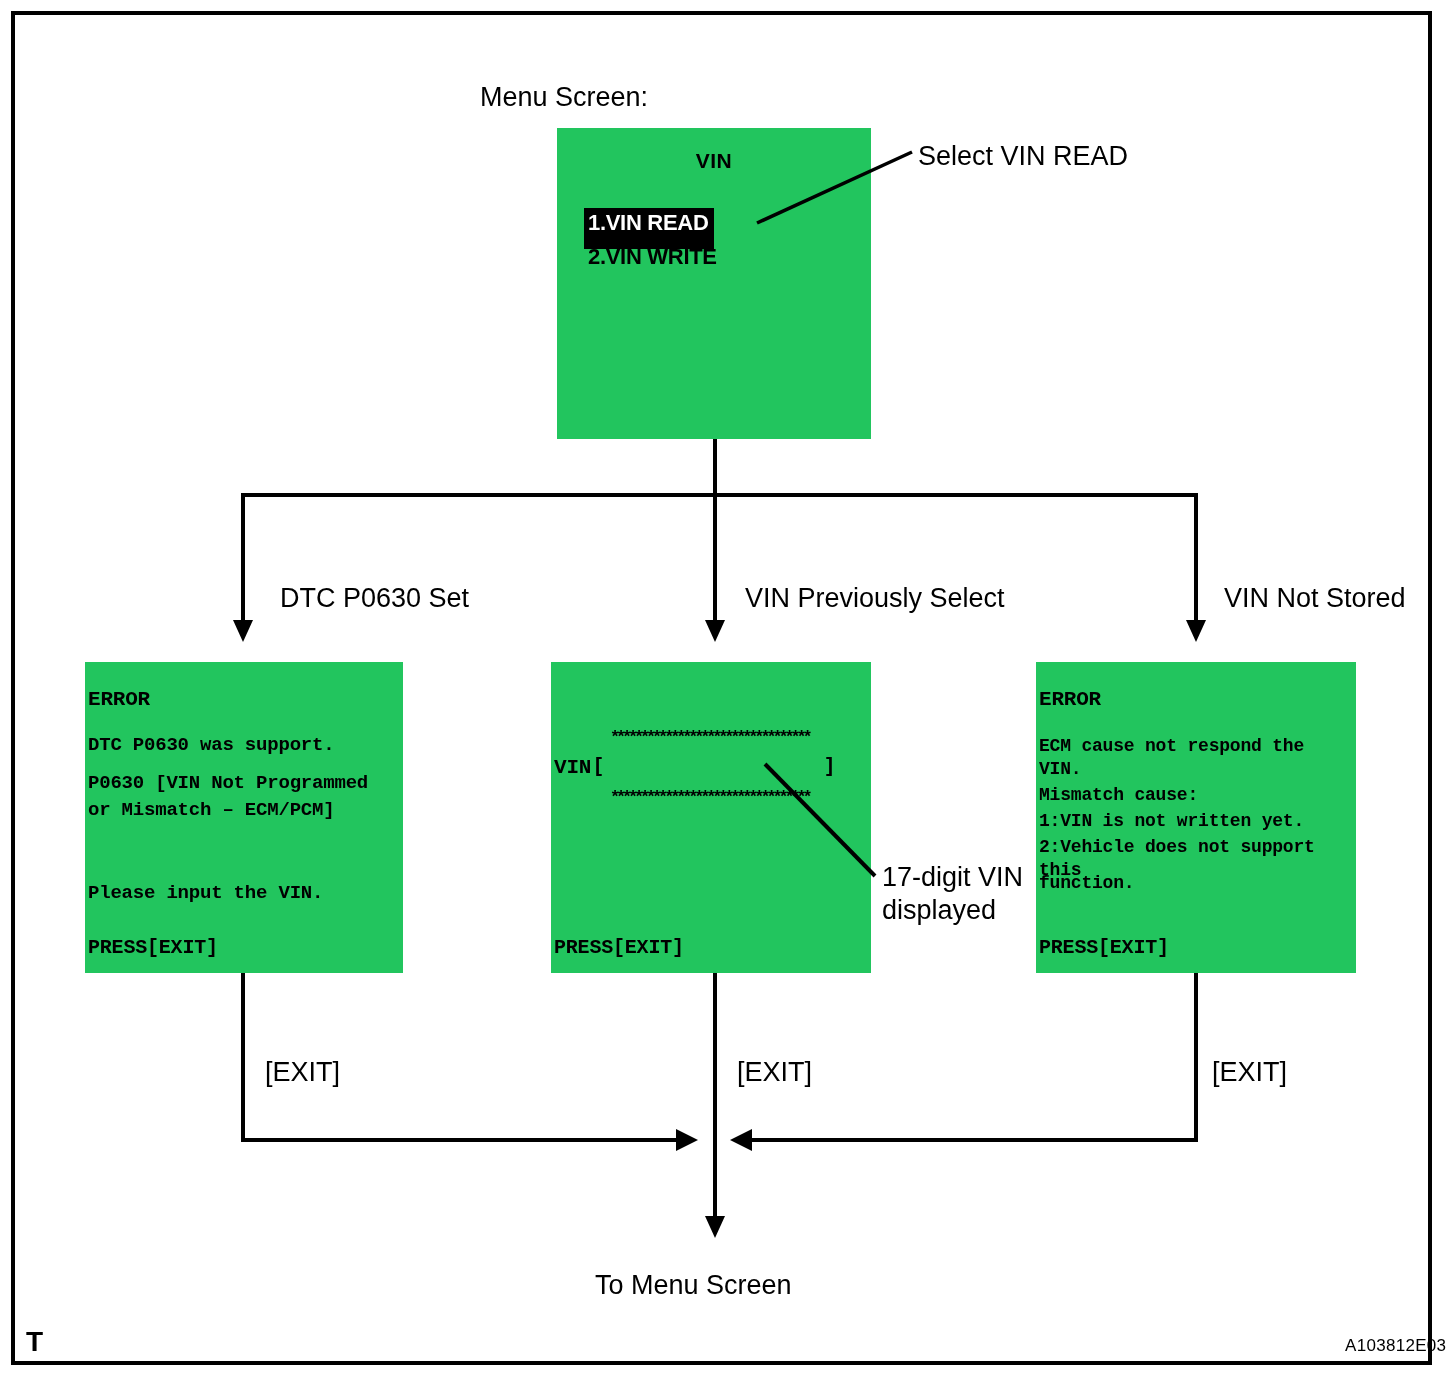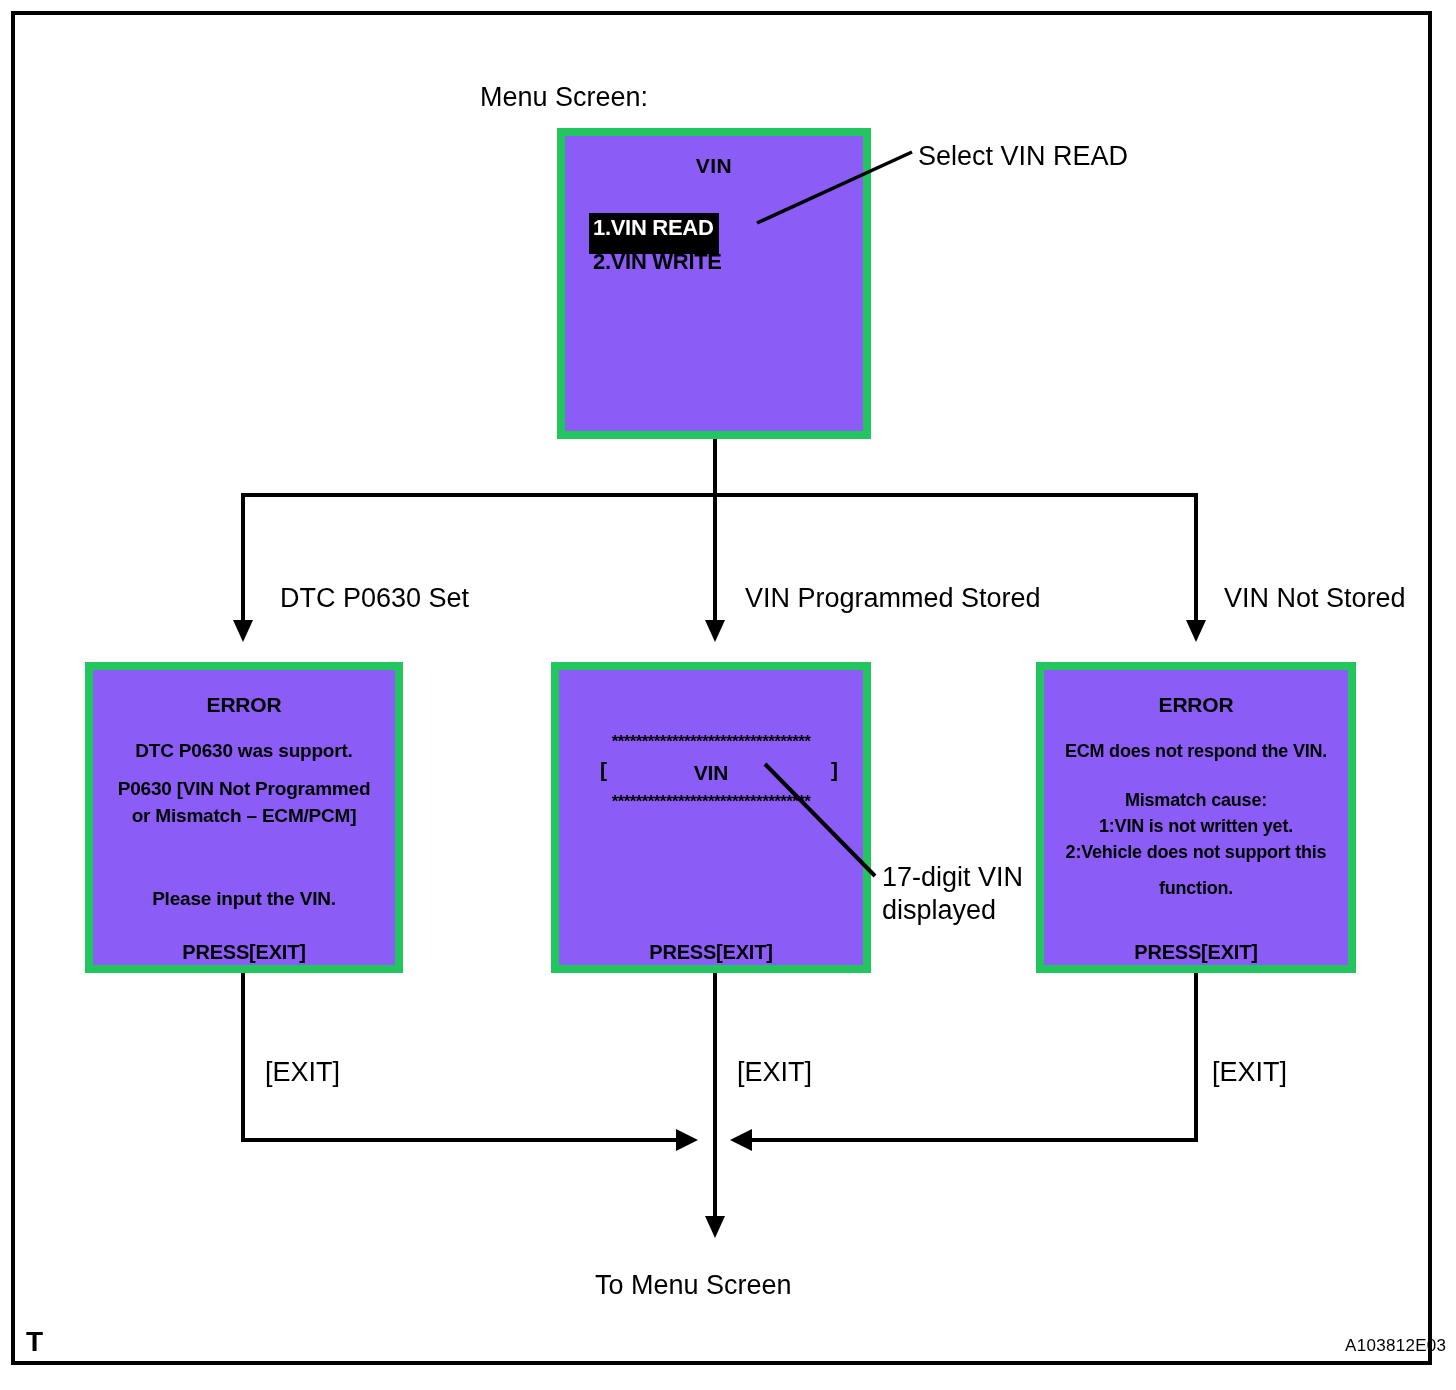--- a/index.html
+++ b/index.html
@@ -35,30 +35,30 @@
     font-family: "Liberation Sans", sans-serif;
     font-size: 27px;
     color: #000;
     white-space: nowrap;
     line-height: 1.15;
   }
 
   
   .screen-box {
     position: absolute;
-    border: 8px solid #22c55e;
-    background: #8b5cf6;
+    border: 3px solid #22c55e;
+    background: #22c55e;
     box-sizing: border-box;
   }
   .screen-text {
     position: absolute;
     left: 0;
     right: 0;
-    text-align: center;
-    font-family: Liberation Sans, sans-serif;
+    text-align: left;
+    font-family: Liberation Mono, monospace;
     font-weight: bold;
     font-size: 19px;
     line-height: 1.25;
     letter-spacing: -0.2px;
     color: #000;
   }
   .screen-text.small { font-size: 18px; }
   .menu-title {
     position: absolute;
     left: 0; right: 0;
@@ -160,21 +160,21 @@
   <div class="vline" style="left:241px; top:493px; height:130px;"></div>
   <div class="arrow-down" style="left:233px; top:620px;"></div>
 
   <div class="vline" style="left:713px; top:493px; height:130px;"></div>
   <div class="arrow-down" style="left:705px; top:620px;"></div>
 
   <div class="vline" style="left:1194px; top:493px; height:130px;"></div>
   <div class="arrow-down" style="left:1186px; top:620px;"></div>
 
   <div class="label" style="left:280px; top:583px;">DTC P0630 Set</div>
-  <div class="label" style="left:745px; top:583px;">VIN Programmed Stored</div>
+  <div class="label" style="left:745px; top:583px;">VIN Previously Select</div>
   <div class="label" style="left:1224px; top:583px;">VIN Not Stored</div>
 
   <div class="screen-box" style="left:85px; top:662px; width:318px; height:311px;">
     <div class="screen-text" style="top:22px; font-size:21px;">ERROR</div>
     <div class="screen-text" style="top:69px;">DTC P0630 was support.</div>
     <div class="screen-text" style="top:107px;">P0630  [VIN Not Programmed</div>
     <div class="screen-text" style="top:134px;">or Mismatch – ECM/PCM]</div>
     <div class="screen-text" style="top:205px;margin-top:12px;">Please input the VIN.</div>
     <div class="screen-text" style="top:270px; font-size:20px;">PRESS[EXIT]</div>
   </div>
@@ -186,21 +186,21 @@
     <div class="vin-line" style="left:272px; top:88px;">]</div>
     <div class="stars" style="top:122px;">*********************************</div>
     <div class="screen-text" style="top:270px; font-size:20px;">PRESS[EXIT]</div>
   </div>
 
   <div class="label" style="left:882px; top:862px;">17-digit VIN</div>
   <div class="label" style="left:882px; top:895px;">displayed</div>
 
   <div class="screen-box" style="left:1036px; top:662px; width:320px; height:311px;">
     <div class="screen-text" style="top:22px; font-size:21px;">ERROR</div>
-    <div class="screen-text small" style="top:70px;">ECM does not respond the VIN.</div>
+    <div class="screen-text small" style="top:70px;">ECM cause not respond the VIN.</div>
     <div class="screen-text small" style="top:119px;">Mismatch cause:</div>
     <div class="screen-text small" style="top:145px;">1:VIN is not written yet.</div>
     <div class="screen-text small" style="top:171px;">2:Vehicle does not support this</div>
     <div class="screen-text small" style="top:207px;">function.</div>
     <div class="screen-text" style="top:270px; font-size:20px;">PRESS[EXIT]</div>
   </div>
 
   <div class="vline" style="left:241px; top:973px; height:169px;"></div>
   <div class="vline" style="left:713px; top:973px; height:169px;"></div>
   <div class="vline" style="left:1194px; top:973px; height:169px;"></div>

